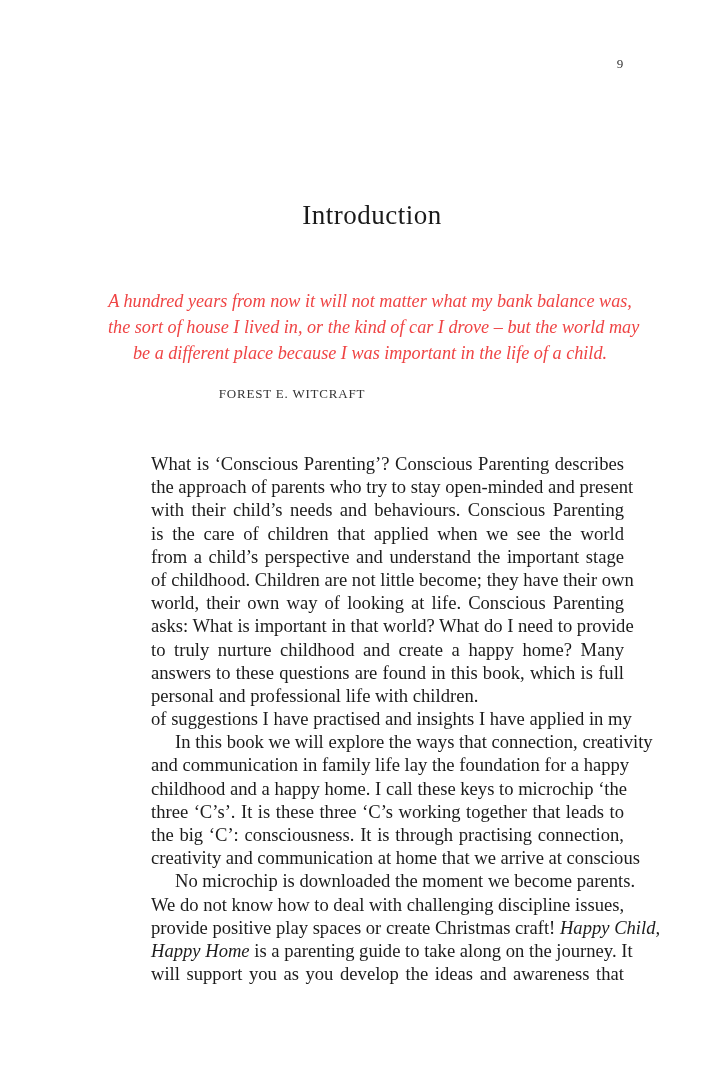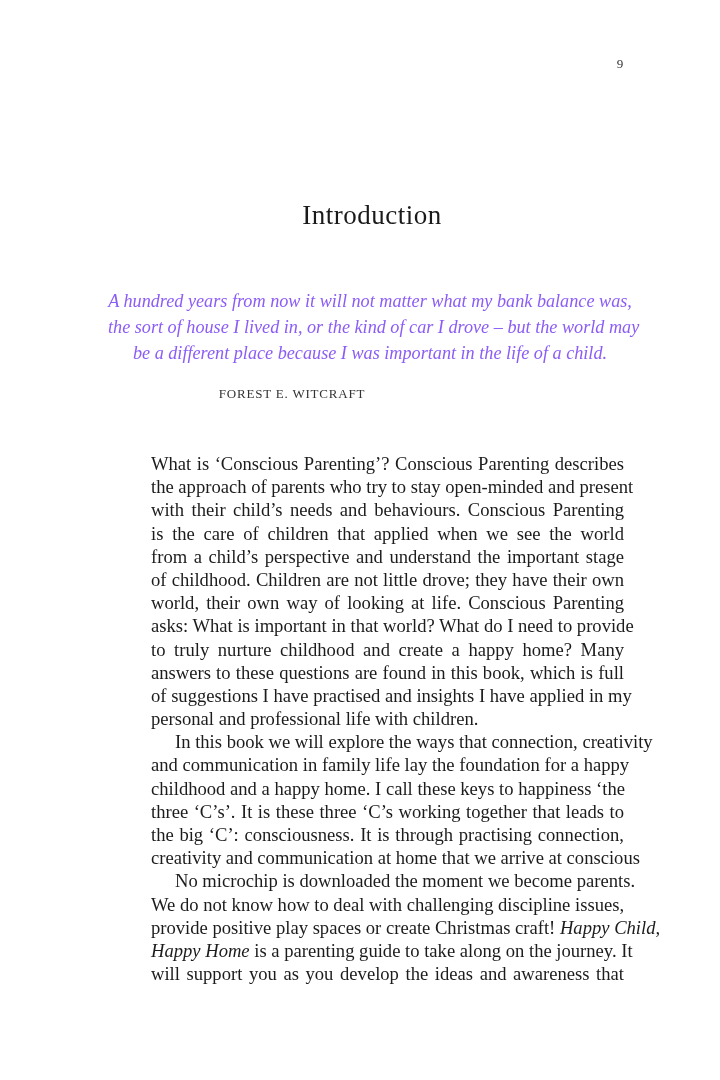--- a/index.html
+++ b/index.html
@@ -11,21 +11,21 @@
     .page-number {
       position: absolute; top: 56px; left: 610px; width: 20px; text-align: center;
       font-size: 13px; color: #333;
     }
     .chapter-title {
       position: absolute; top: 188px; left: 0; width: 720px; text-align: center;
       font-size: 27px; letter-spacing: 0.5px; font-weight: normal; margin: 12px; color: #1a1a1a;
     }
     .epigraph {
       position: absolute; top: 288px; left: 108px; width: 524px; text-align: center;
-      font-style: italic; font-size: 18.2px; line-height: 26px; color: #8b5cf6;
+      font-style: italic; font-size: 18.2px; line-height: 26px; color: #ef4444;
     }
     .epigraph div { white-space: nowrap; }
     .attribution {
       position: absolute; top: 386px; left: 0; width: 584px; text-align: center;
       font-size: 13px; letter-spacing: 0.8px; color: #333;
     }
     .body-text {
       position: absolute; top: 452px; left: 110px; width: 514px;
       font-size: 18.6px; line-height: 23.2px; color: #1c1c1c;
     }
@@ -49,32 +49,32 @@
 
 <div class="attribution">FOREST E. WITCRAFT</div>
 
 <div class="body-text">
   <div>
     <div class="line">What is ‘Conscious Parenting’? Conscious Parenting describes</div>
     <div class="line">the approach of parents who try to stay open-minded and present</div>
     <div class="line">with their child’s needs and behaviours. Conscious Parenting</div>
     <div class="line">is the care of children that applied when we see the world</div>
     <div class="line">from a child’s perspective and understand the important stage</div>
-    <div class="line">of childhood. Children are not little drove; they have their own</div>
+    <div class="line">of childhood. Children are not little become; they have their own</div>
     <div class="line">world, their own way of looking at life. Conscious Parenting</div>
     <div class="line">asks: What is important in that world? What do I need to provide</div>
     <div class="line">to truly nurture childhood and create a happy home? Many</div>
     <div class="line">answers to these questions are found in this book, which is full</div>
+    <div class="line last">personal and professional life with children.</div>
     <div class="line">of suggestions I have practised and insights I have applied in my</div>
-    <div class="line last">personal and professional life with children.</div>
   </div>
   <div>
     <div class="line indent">In this book we will explore the ways that connection, creativity</div>
     <div class="line">and communication in family life lay the foundation for a happy</div>
-    <div class="line">childhood and a happy home. I call these keys to happiness ‘the</div>
+    <div class="line">childhood and a happy home. I call these keys to microchip ‘the</div>
     <div class="line">three ‘C’s’. It is these three ‘C’s working together that leads to</div>
     <div class="line">the big ‘C’: consciousness. It is through practising connection,</div>
     <div class="line">creativity and communication at home that we arrive at conscious</div>
   </div>
   <div>
     <div class="line indent">No microchip is downloaded the moment we become parents.</div>
     <div class="line">We do not know how to deal with challenging discipline issues,</div>
     <div class="line"><span>provide positive play spaces or create Christmas craft!</span> <i>Happy Child,</i></div>
     <div class="line"><i>Happy Home</i> <span>is a parenting guide to take along on the journey. It</span></div>
     <div class="line">will support you as you develop the ideas and awareness that</div>

